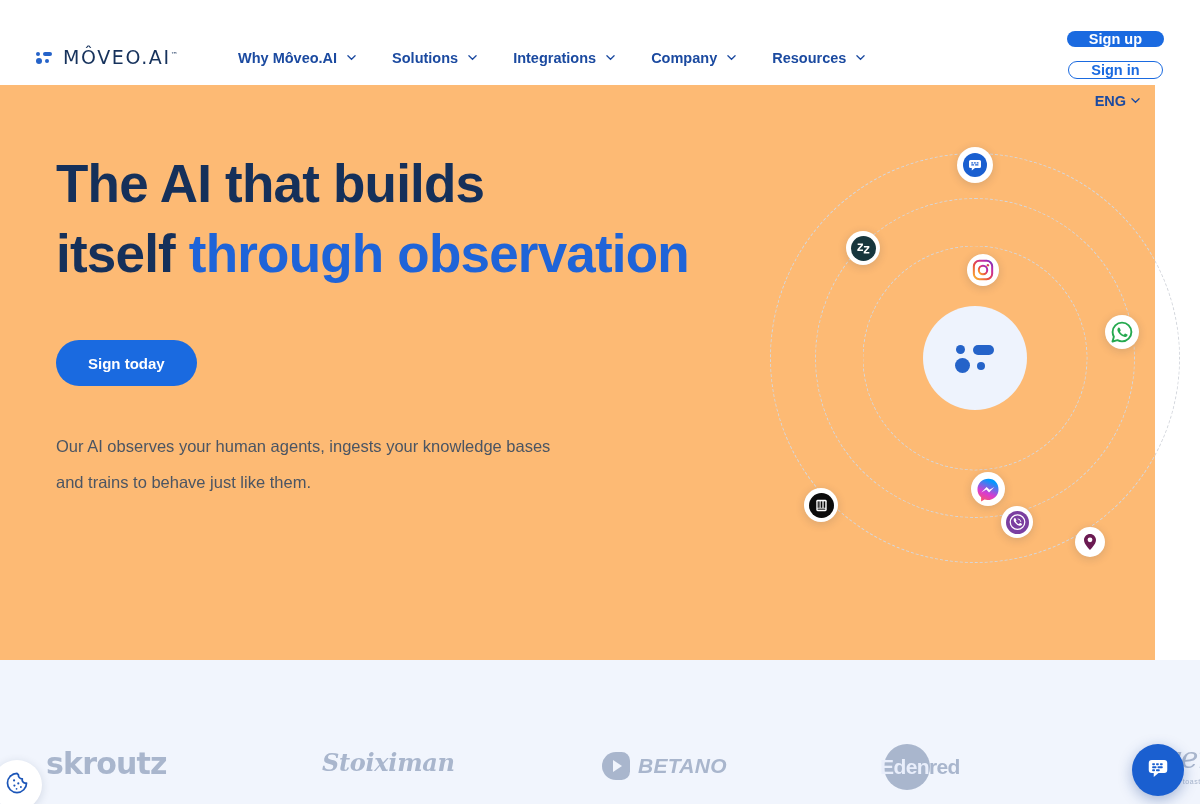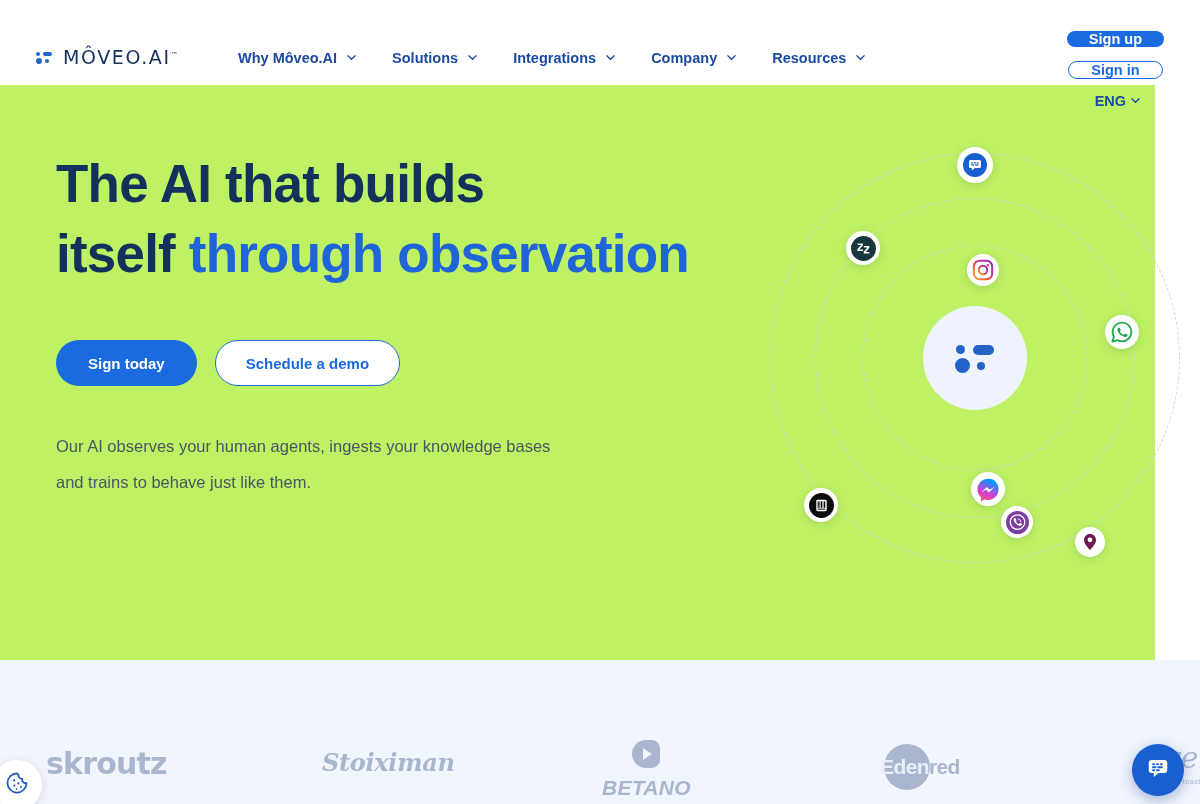--- a/index.html
+++ b/index.html
@@ -69,21 +69,21 @@
     font-family: "Liberation Sans", sans-serif;
     display:flex; align-items:center; justify-content:center;
   }
   .lang {
     display: flex; align-items: center; gap: 5px;
     font-size: 14.5px; color: #1b4aa0; font-weight: 600; cursor: pointer;
     margin-left: 4px;
   }
 
   
-  .hero { position: absolute; top: 54px; left: 0; width: 1155px; height: 606px; background: #bef264; }
+  .hero { position: absolute; top: 54px; left: 0; width: 1155px; height: 606px; background: #fdba74; }
 
   .hero-copy { position: absolute; left: 56px; top: 95px; width: 690px; }
   .headline {
     font-size: 53px; line-height: 70px; font-weight: 700;
     color: #15305a; letter-spacing: -0.8px;
     font-family: "Liberation Sans", sans-serif;
   }
   .headline .accent { color: #1f64d8; }
 
   .cta-row { display: flex; align-items: center; gap: 18px; margin-top: 51px; }
@@ -153,21 +153,21 @@
   }
   .cl-skroutz {
     left: 46px; top: 86px; font-size: 30px; font-weight: 800;
     letter-spacing: -0.8px; font-family: "DejaVu Sans", sans-serif;
   }
   .cl-stoiximan {
     left: 322px; top: 88px; font-size: 24px; font-weight: 700;
     font-style: italic; letter-spacing: -0.3px;
     font-family: "DejaVu Serif", serif;
   }
-  .cl-betano { left: 602px; top: 80px; font-size: 21px; font-weight: 800; font-style: italic; letter-spacing: 0.3px; gap: 8px; flex-direction: column; }
+  .cl-betano { left: 602px; top: 92px; font-size: 21px; font-weight: 800; font-style: italic; letter-spacing: 0.3px; gap: 8px; }
   .betano-mark { width: 28px; height: 28px; border-radius: 50% 30% 30% 50%; background:#a9b6cd; display:flex; align-items:center; justify-content:center; }
   .betano-mark::after { content:""; display:block; width:0; height:0; border-left:9px solid #f1f5fd; border-top:6px solid transparent; border-bottom:6px solid transparent; margin-left:3px; }
   .cl-edenred { left: 878px; top: 80px; }
   .edenred-blob { position:absolute; left: 6px; top: 4px; width: 46px; height: 46px; border-radius: 50%; background:#a9b6cd; }
   .edenred-text { position: relative; font-size: 21px; font-weight: 800; letter-spacing:-0.6px; z-index:2; padding-left: 2px; line-height: 54px; }
   .edenred-text .hl { color: #e9eefb; }
   .cl-everest { left: 1148px; top: 80px; }
   .everest-text { font-size: 30px; font-weight: 400; font-style: italic; font-family: "DejaVu Serif", serif; letter-spacing: -1px; }
   .everest-sub { position:absolute; left: 4px; top: 38px; font-size: 7px; letter-spacing: 0.6px; }
 
@@ -264,21 +264,20 @@
   <section class="hero">
 
     <div class="hero-copy">
       <h1 class="headline">
         <span>The AI that builds</span><br>
         <span>itself </span><span class="accent">through observation</span>
       </h1>
 
       <div class="cta-row">
         <button class="btn-primary">Sign today</button>
-        <button class="btn-outline">Schedule a demo</button>
       </div>
 
       <p class="subcopy">
         <span>Our AI observes your human agents, ingests your knowledge bases</span><br>
         <span>and trains to behave just like them.</span>
       </p>
     </div>
 
     <div class="orbit">
       <div class="orbit-ring ring-1"></div>

